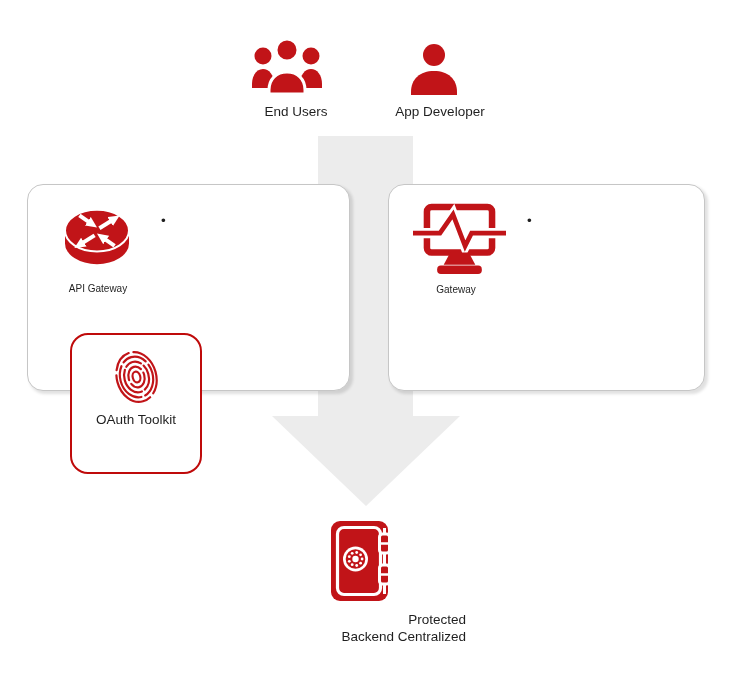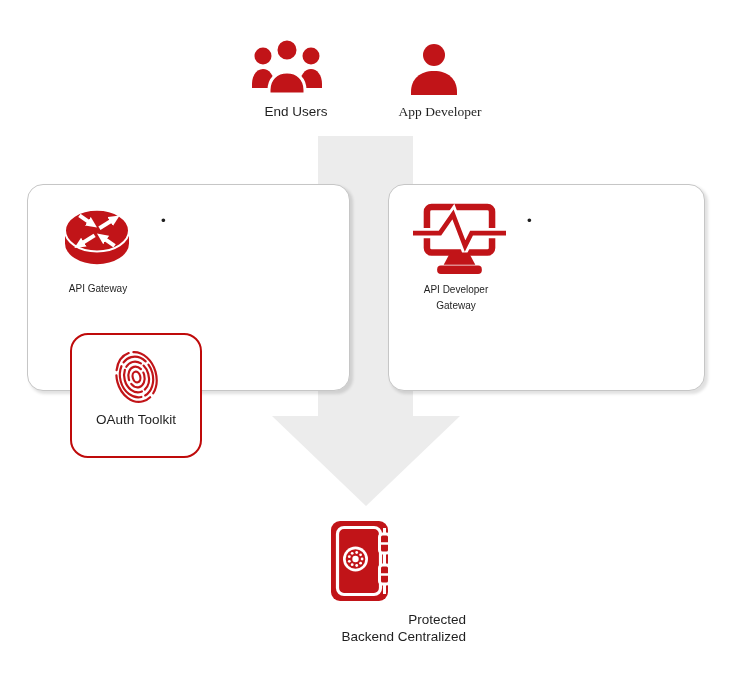--- a/index.html
+++ b/index.html
@@ -19,21 +19,21 @@
   .abs{position:absolute;}
 
   
   .big-arrow{left:272px;top:120px;}
 
   
   .end-users-icon{left:250px;top:20px;}
   .app-dev-icon{left:407px;top:27px;}
   .actor-label{position:absolute;top:88px;font-size:13.5px;line-height:16px;text-align:center;}
   .end-users-label{left:244px;width:104px;}
-  .app-dev-label{left:378px;width:124px;font-family:Liberation Serif, serif;}
+  .app-dev-label{left:378px;width:124px;}
 
   
   .panel{
     position:absolute;background:#fff;border:1.5px solid var(--box-border-gray);
     border-radius:16px;box-shadow:2.5px 2.5px 3px rgba(0,0,0,.12);z-index:1;
   }
   .gateway-panel{left:27px;top:168px;width:321px;height:205px;}
   .portal-panel{left:388px;top:168px;width:315px;height:205px;}
 
   .router-icon{position:absolute;left:28px;top:20px;}
@@ -44,21 +44,21 @@
   .portal-title{left:2px;top:97px;width:130px;}
 
   .bullet-row{position:absolute;display:flex;align-items:flex-start;}
   .gateway-bullet{left:133px;top:27px;}
   .portal-bullet{left:138px;top:27px;}
   .bullet-char{font-size:13.5px;line-height:17px;margin-right:13px;flex:none;}
   .bullet-text{font-size:13.5px;line-height:17px;width:152px;}
 
   
   .oauth-panel{
-    position:absolute;left:70px;top:317px;width:132px;height:125px;
+    position:absolute;left:70px;top:317px;width:132px;height:141px;
     background:#fff;border:2.5px solid var(--oauth-border-red);
     border-radius:18px;z-index:2;box-sizing:border-box;
   }
   .fingerprint{margin:15px auto 0;}
   .oauth-label{margin-top:8px;text-align:center;font-size:13.5px;line-height:16px;}
 
   
   .safe-icon{left:330px;top:504px;}
   .protected-label{position:absolute;left:266px;top:596px;width:200px;
     text-align:right;font-size:13.5px;line-height:16.5px;}
@@ -132,21 +132,20 @@
 
   <div class="panel portal-panel">
     <svg class="monitor-icon" width="93" height="75" viewBox="0 0 100 80">
       <rect class="wf rs" x="15" y="4" width="70" height="49" rx="5" stroke-width="7"></rect>
       <path class="ws nf" d="M0,32 H29 L43,12 L56,46 L63,32 H100" stroke-width="11"></path>
       <path class="rs nf" d="M0,32 H29 L43,12 L56,46 L63,32 H100" stroke-width="5"></path>
       <path class="rf" d="M40,53 h20 l7,13 h-34 z"></path>
       <rect class="rf" x="26" y="67" width="48" height="9" rx="4"></rect>
     </svg>
     <div class="panel-title portal-title">
-      <div>API Developer</div>
       <div>Gateway</div>
     </div>
     <div class="bullet-row portal-bullet">
       <span class="bullet-char">•</span>
     </div>
   </div>
 
   <svg class="abs safe-icon" width="66" height="82" viewBox="0 0 66 82">
     <rect class="rf" x="1" y="1" width="57" height="80" rx="9"></rect>
     <rect class="nf ws" x="7.5" y="7.5" width="43" height="67" rx="6.5" stroke-width="3.2"></rect>

